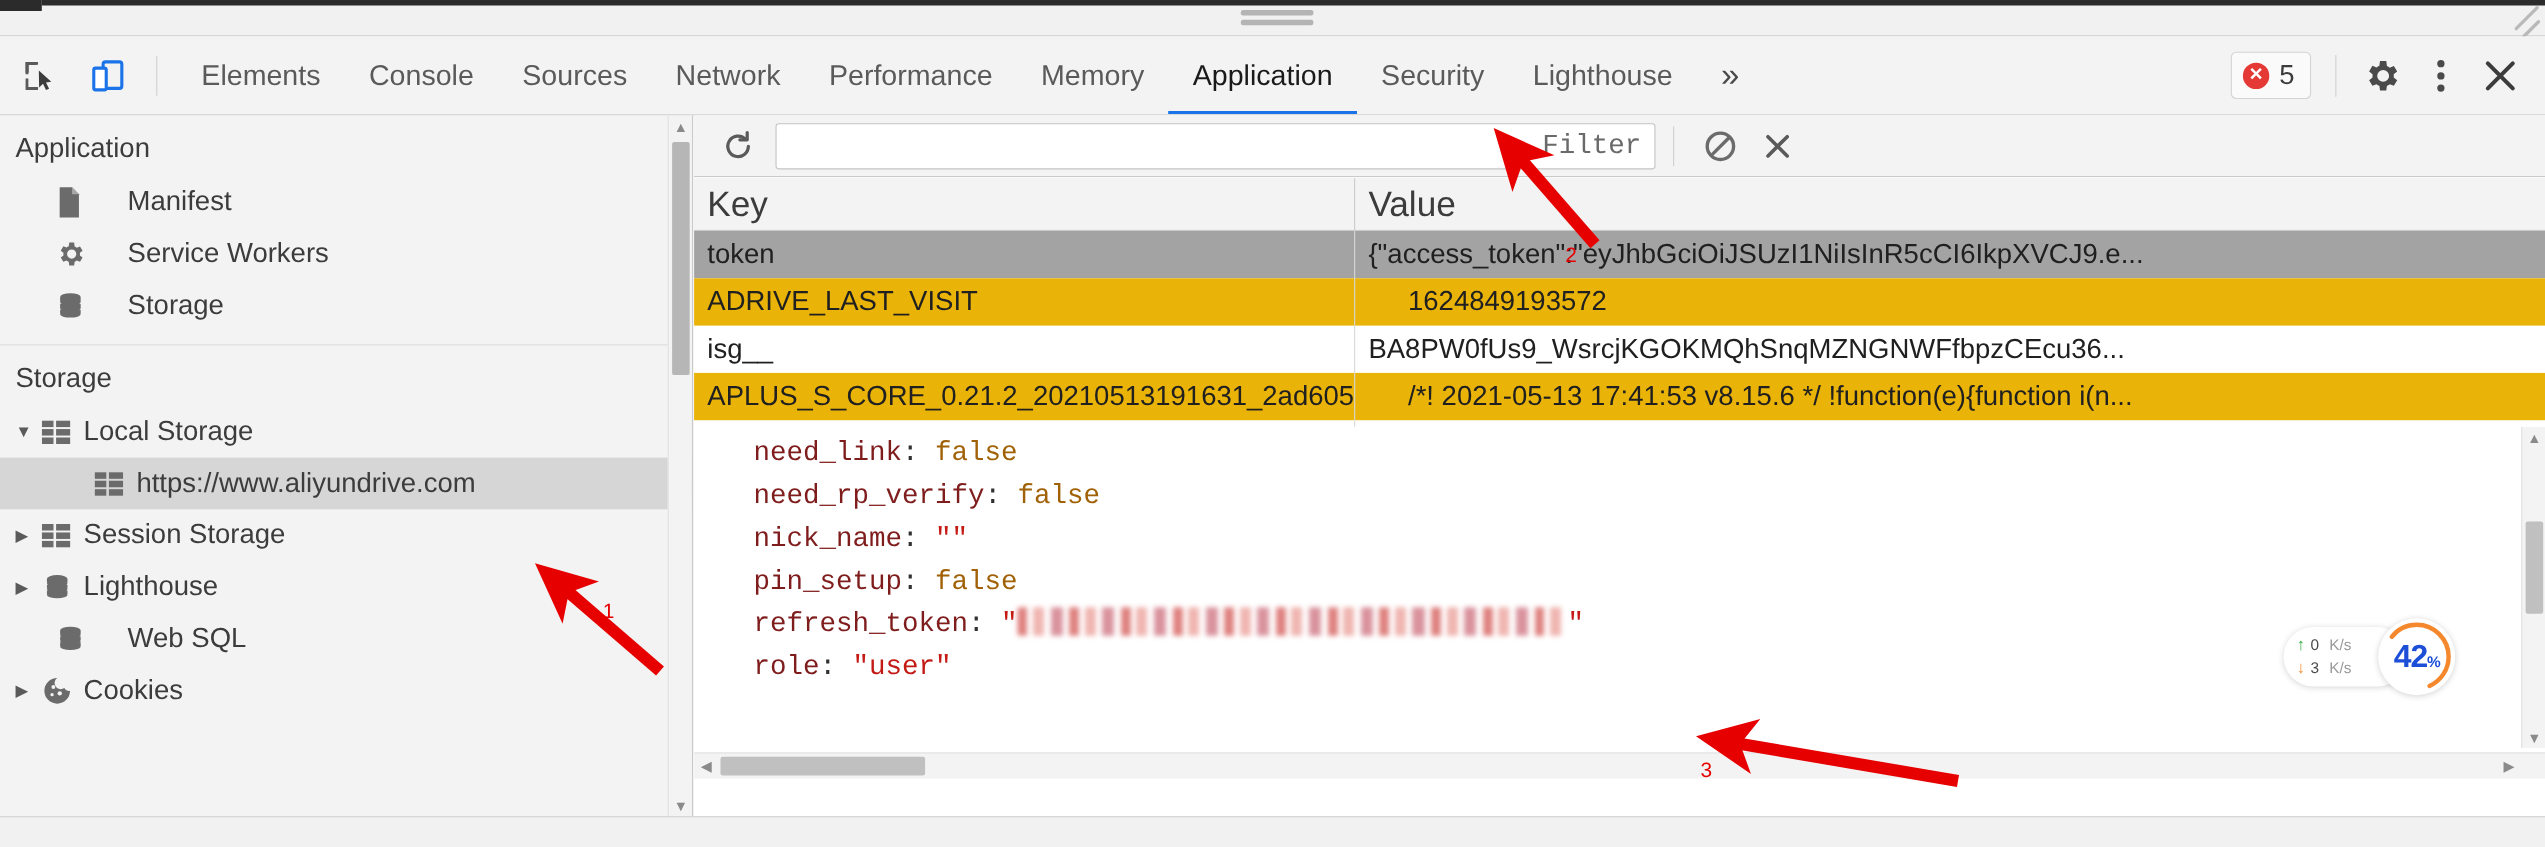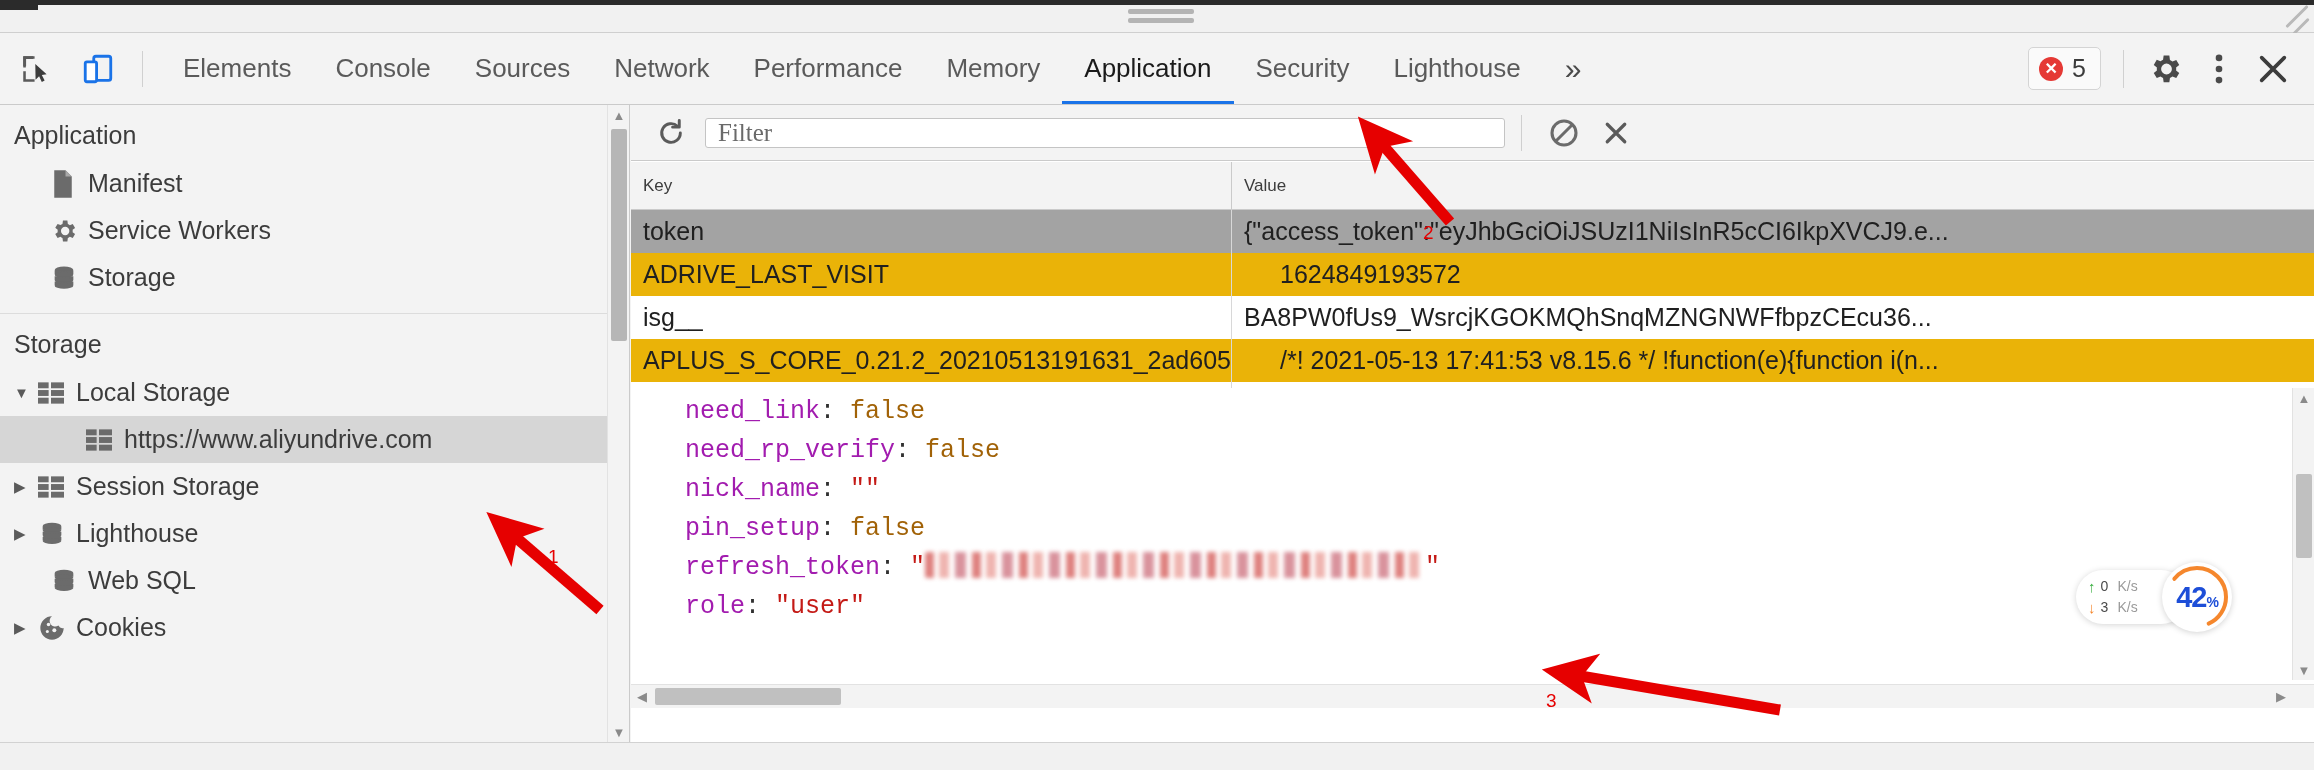--- a/index.html
+++ b/index.html
@@ -61,21 +61,21 @@
   
   .sidebar {
     position:absolute; left:0; top:105px; width:630px; height:637px;
     background:#f3f3f3; border-right:1px solid #cacaca; overflow:hidden;
   }
   .side-section-title { font-size:25px; color:#3c3c3c; padding:16px 0 10px 14px; }
   .side-item {
     display:flex; align-items:center; height:47px; padding-left:14px;
     font-size:25px; color:#3c3c3c; cursor:pointer; white-space:nowrap;
   }
-  .side-item.indent1 { padding-left: 50px; }
+  .side-item.indent1 { padding-left: 50px; gap: 28px; }
   .side-item.indent2 { padding-left: 86px; }
   .side-item.selected { background:#d6d6d6; }
   .side-item .tw {
     width:24px; flex:none; color:#5a5a5a; font-size:15px;
     display:flex; align-items:center; justify-content:flex-start;
   }
   .side-item .ico { width:38px; flex:none; display:flex; align-items:center; }
   .side-divider { height:1px; background:#dcdcdc; margin:12px 0 0 0; }
   .side-scroll {
     position:absolute; right:0; top:0; width:22px; height:637px; background:#f3f3f3;
@@ -87,31 +87,31 @@
 
   
   .panel { position:absolute; left:631px; top:105px; width:1683px; height:637px; background:#fff; }
   .filterbar {
     position:absolute; left:0; top:0; width:1683px; height:56px;
     background:#f3f3f3; border-bottom:1px solid #cacaca;
     display:flex; align-items:center; padding-left: 14px;
   }
   .fb-icon { width:52px; height:52px; display:flex; align-items:center; justify-content:center; cursor:pointer; flex:none; }
   .filter-input {
-    flex:none; width:800px; height:30px; margin-left:8px; background:#fff;
+    flex:none; width:800px; height:42px; margin-left:8px; background:#fff;
     border:1px solid #c4c4c4; border-radius:3px; font-size:25px; color:#3c3c3c;
-    padding: 0 12px; font-family:Liberation Serif, serif; outline:none;
+    padding: 0 12px; font-family:Liberation Mono, monospace; outline:none;text-align:right;
   }
   .filter-input::placeholder { color:#6a6a6a; }
   .fb-sep { width:1px; height:36px; background:#cfcfcf; margin:0 16px; flex:none; }
 
   
   .tbl { position:absolute; left:0; top:57px; width:1683px; height:280px; }
   .th-row { display:flex; height:48px; background:#f3f3f3; border-bottom:1px solid #cacaca; }
-  .th { font-size:17px; color:#3c3c3c; display:flex; align-items:center; padding-left:12px; }
+  .th { font-size:32px; color:#3c3c3c; display:flex; align-items:center; padding-left:12px; }
   .th.k { width:601px; border-right:1px solid #cacaca; }
   .th.v { flex:1; }
   .tr { display:flex; height:43px; cursor:pointer; }
   .tr.sel { background:#a3a3a3; }
   .tr.alt { background:#eab308;gap:36px; }
   .tr .cell { font-size:25px; color:#202020; display:flex; align-items:center; padding-left:12px; overflow:hidden; white-space:nowrap; }
   .tr .cell.k { width:601px; border-right:1px solid #d8d8d8; }
   .tr .cell.v { flex:1; }
   .tbl-empty { position:absolute; left:0; top:220px; width:1683px; height:60px; display:flex; }
   .tbl-empty .k { width:601px; border-right:1px solid #d8d8d8; }
@@ -120,21 +120,21 @@
 
   
   .preview {
     position:absolute; left:0; top:283px; width:1683px; height:320px;
     background:#fff; overflow:hidden;
   }
   .code {
     font-family:"Liberation Mono", monospace; font-size:25px; line-height:39px;
     padding: 4px 0 0 54px; white-space:nowrap;
   }
-  .ckey { color:#a21caf; }
+  .ckey { color:#7f1d1d; }
   .cbool { color:#a16207;margin-top:44px; }
   .cstr { color:#c41a16; }
   .cpunct { color:#303030; }
   .redacted {
     display:inline-block; height:26px; width:500px; vertical-align:-4px;
     border-radius:2px;
     background:
       repeating-linear-gradient(90deg,
         rgba(196,26,22,.55) 0 9px, rgba(255,255,255,.85) 9px 14px,
         rgba(220,90,80,.45) 14px 24px, rgba(255,255,255,.7) 24px 30px,

